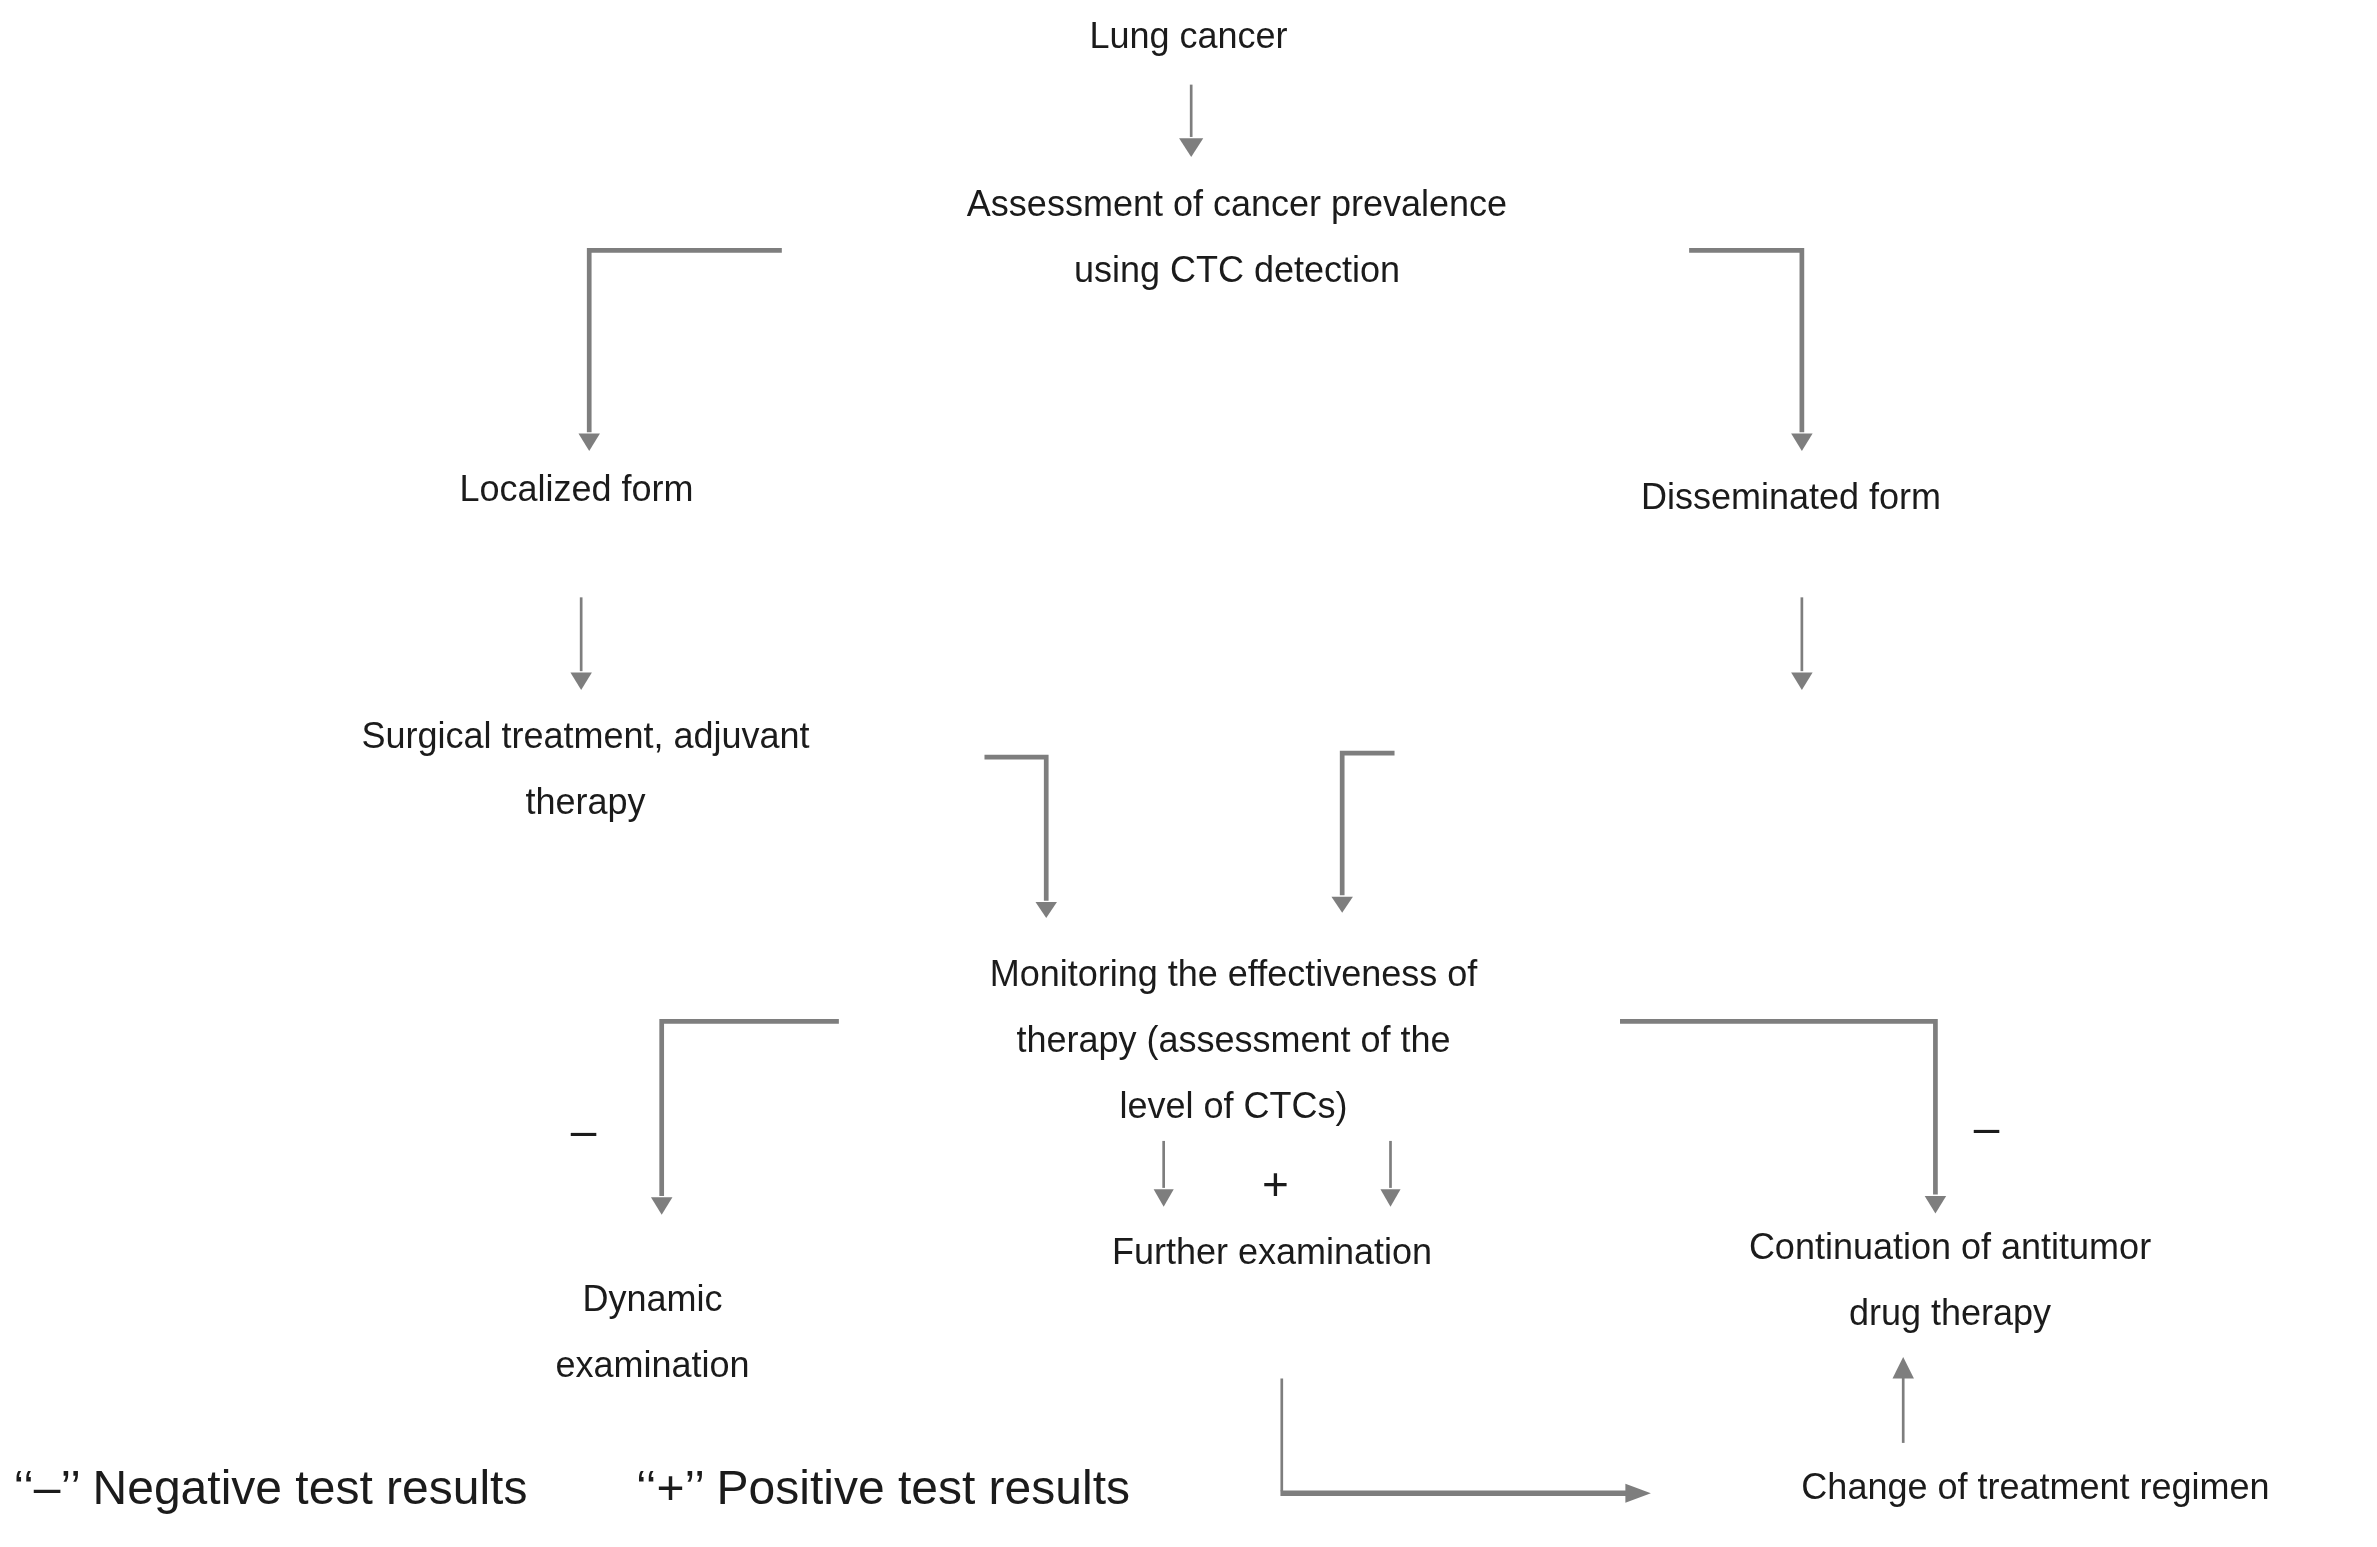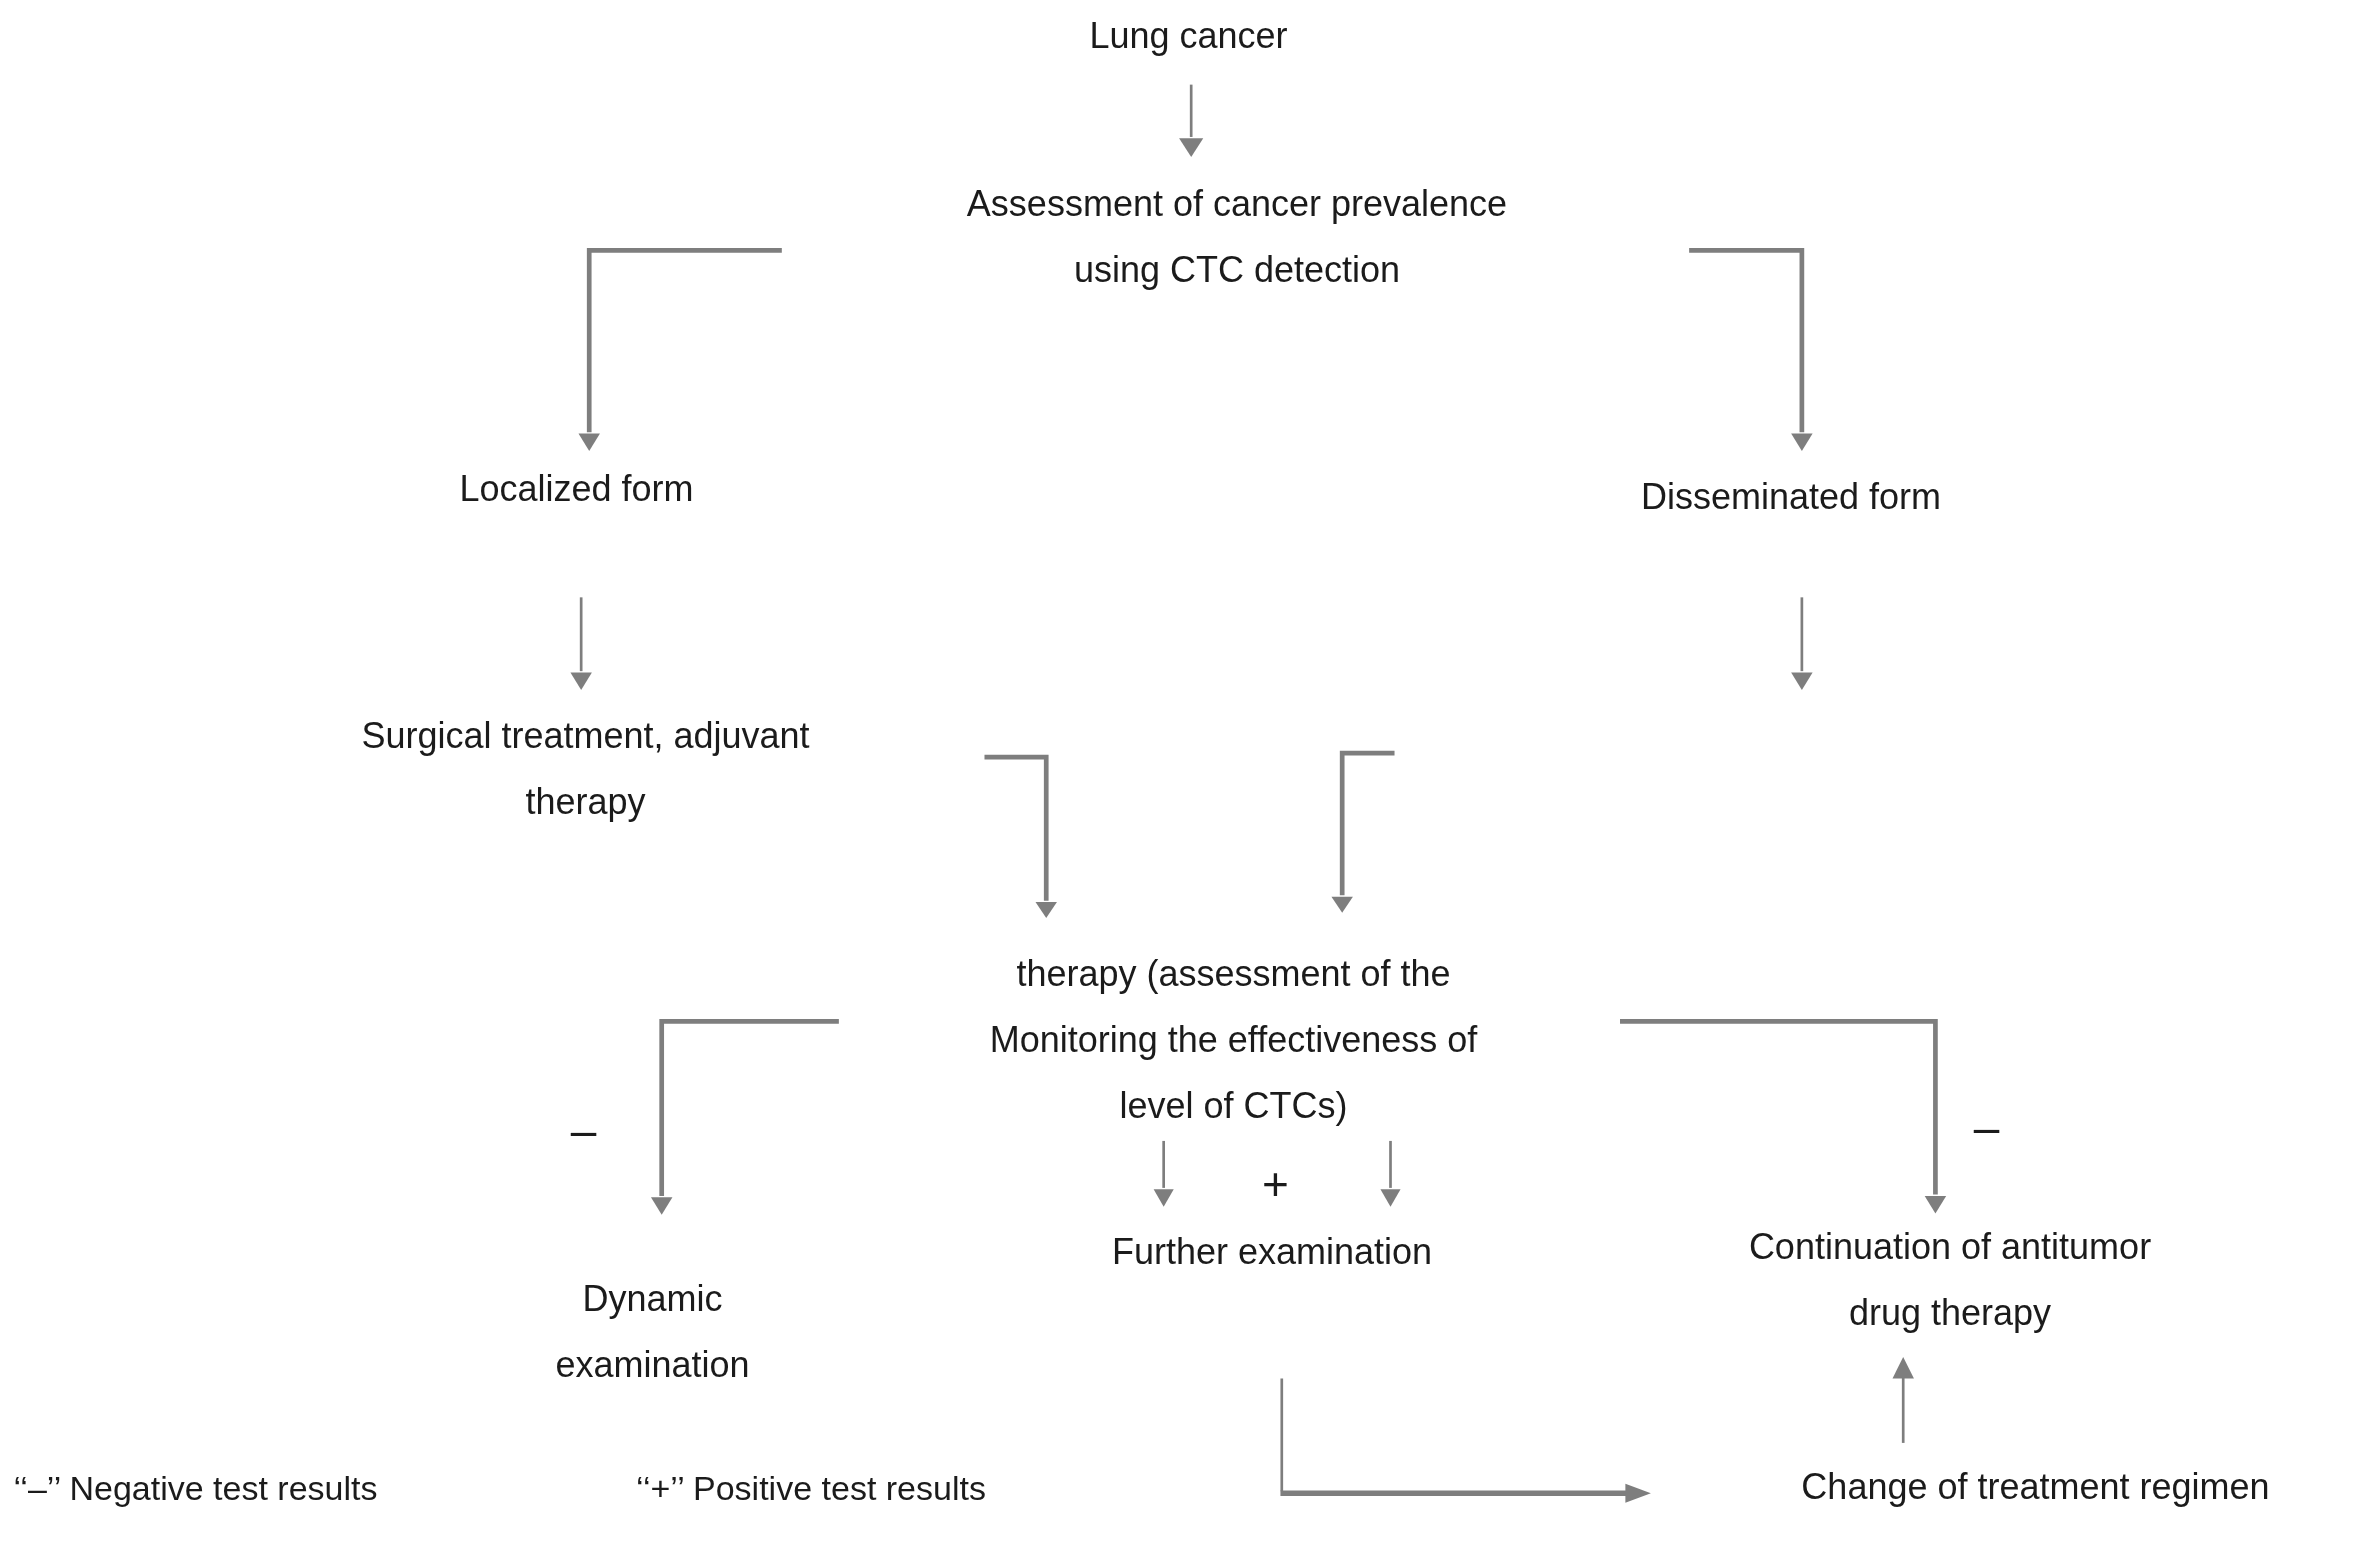--- a/index.html
+++ b/index.html
@@ -41,21 +41,21 @@
   .node .line{white-space:nowrap;}
   .marker{
     position:absolute;
     font-size:46px;
     line-height:66px;
     text-align:center;
     width:67px;
   }
   .legend{
     position:absolute;
-    font-size:34px;
+    font-size:48px;
     line-height:66px;
     text-align:center;
     white-space:nowrap;
   }
 </style>
 </head>
 <body>
 
 <div class="canvas">
 
@@ -145,22 +145,22 @@
     <div class="line">Disseminated form</div>
   </div>
 
   <div class="node" style="left:250px;top:703px;width:671px;">
     <div class="line">Surgical treatment, adjuvant</div>
     <div class="line">therapy</div>
   </div>
 
 
   <div class="node" style="left:831px;top:941px;width:805px;">
+    <div class="line">Monitoring the effectiveness of</div>
     <div class="line">therapy (assessment of the</div>
-    <div class="line">Monitoring the effectiveness of</div>
     <div class="line">level of CTCs)</div>
   </div>
 
   <div class="marker" style="left:550px;top:1097px;">–</div>
 
   <div class="marker" style="left:1953px;top:1094px;">–</div>
 
   <div class="marker" style="left:1242px;top:1151px;">+</div>
 
   <div class="node" style="left:451px;top:1240px;width:403px;margin-top:26px;">

